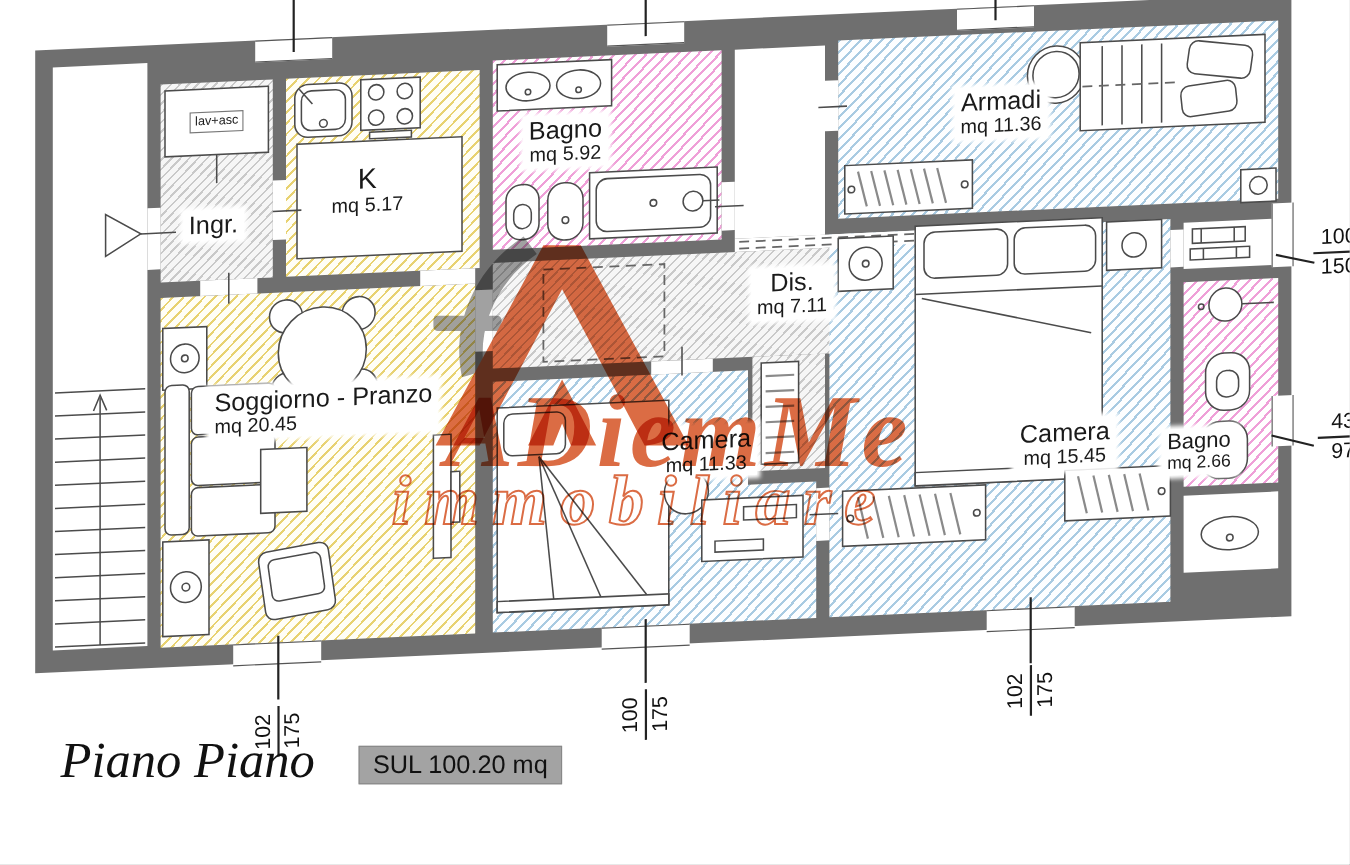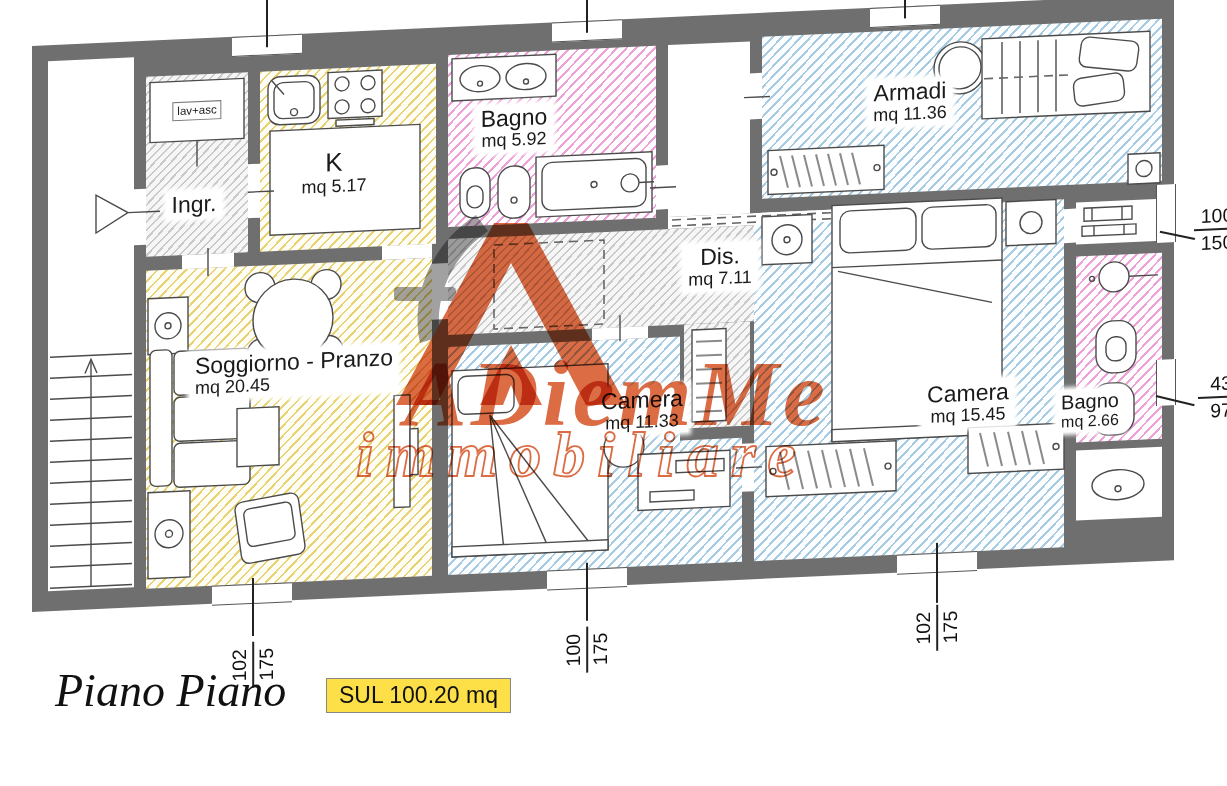--- a/index.html
+++ b/index.html
@@ -38,21 +38,21 @@
   .tick{position:absolute;width:1.6px;background:#222;}
   .lead{position:absolute;height:1.6px;background:#222;transform-origin:0 50%;}
   
   .wm{position:absolute;pointer-events:none;mix-blend-mode:multiply;opacity:.95;}
   .brand{font-family:"Liberation Serif",serif;font-style:italic;font-weight:bold;
          font-size:94px;letter-spacing:4px;color:var(--brand-orange,#d9643a);line-height:1;}
   
   .floor{position:absolute;left:55px;top:664px;font-family:"Liberation Serif",serif;
          font-style:italic;font-size:46px;color:#111;}
   .sulbox{position:absolute;left:326px;top:678px;border:1.6px solid #888;
-          padding:3px 12px;font-size:23px;color:#111;background:#fde047;}
+          padding:3px 12px;font-size:23px;color:#111;background:#a3a3a3;}
 </style>
 </head>
 <body>
 
 <div class="plan">
 
   <div class="room white" style="left:16px;top:16px;width:86px;height:530px"></div>
   <div class="room h-gray" style="left:114px;top:36px;width:102px;height:180px"></div>
   <div class="room h-yellow" style="left:228px;top:36px;width:176px;height:180px"></div>
   <div class="room h-pink" style="left:416px;top:28px;width:208px;height:172px"></div>

